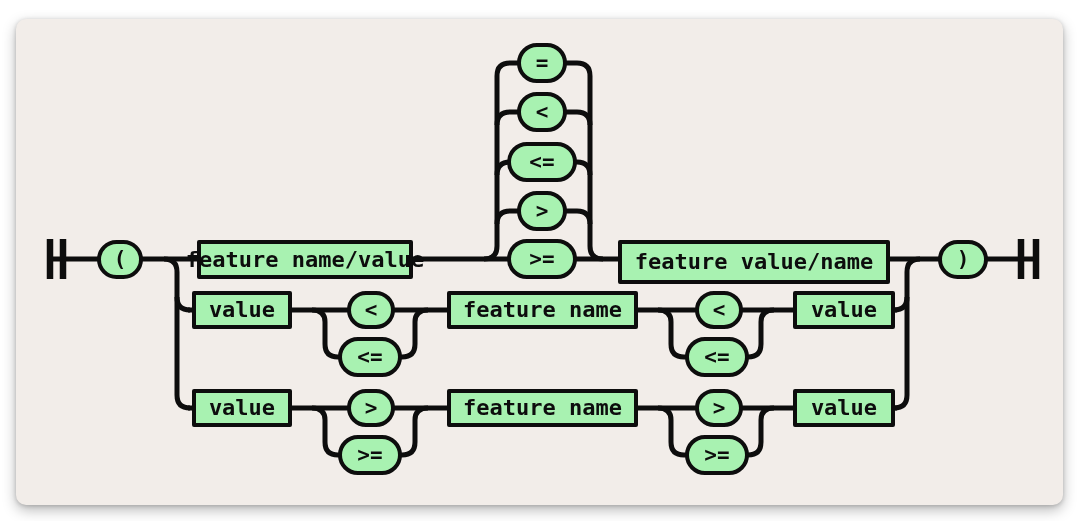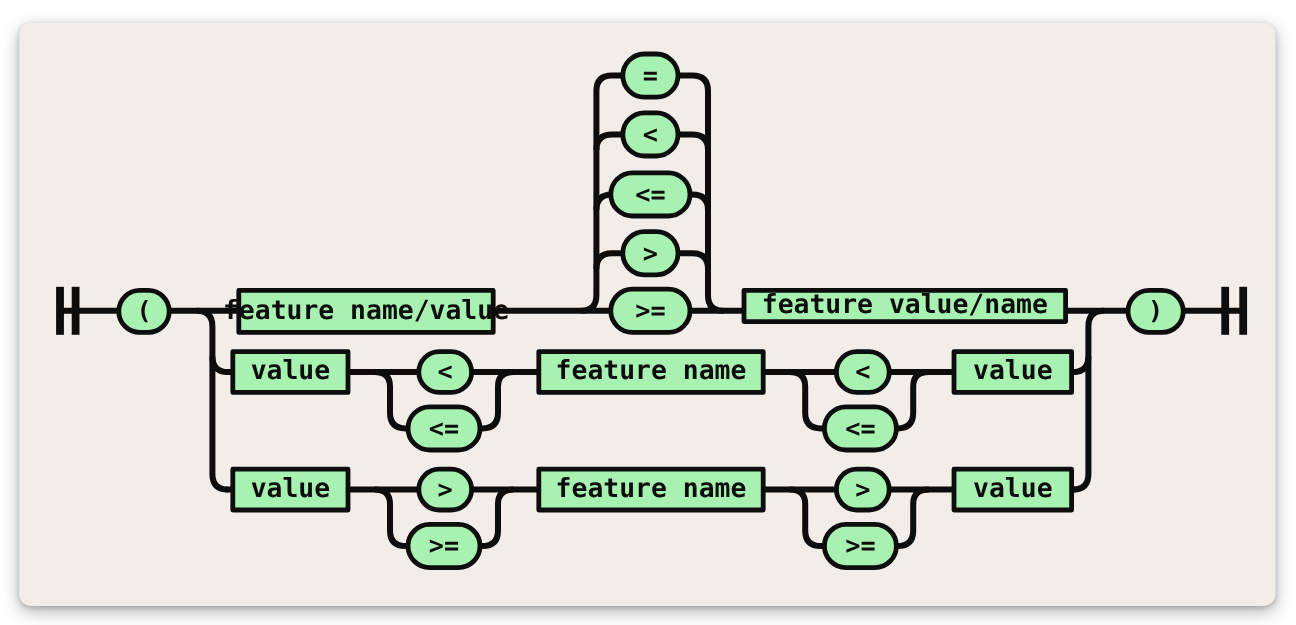--- a/index.html
+++ b/index.html
@@ -61,21 +61,21 @@
 
   <div class="node pill" style="left:97px;top:240px;width:46px;height:39px;">(</div>
   <div class="node box" style="left:197px;top:240px;width:216px;height:39px;">feature name/value</div>
 
   <div class="node pill" style="left:517px;top:43px;width:50px;height:40px;">=</div>
   <div class="node pill" style="left:517px;top:92px;width:50px;height:40px;">&lt;</div>
   <div class="node pill" style="left:507px;top:142px;width:70px;height:40px;">&lt;=</div>
   <div class="node pill" style="left:517px;top:191px;width:50px;height:40px;">&gt;</div>
   <div class="node pill" style="left:507px;top:239px;width:70px;height:40px;">&gt;=</div>
 
-  <div class="node box" style="left:618px;top:240px;width:272px;height:30px;">feature value/name</div>
+  <div class="node box" style="left:618px;top:240px;width:272px;height:44px;">feature value/name</div>
   <div class="node pill" style="left:938px;top:240px;width:50px;height:39px;">)</div>
 
   <div class="node box" style="left:192px;top:291px;width:100px;height:38px;">value</div>
   <div class="node pill" style="left:347px;top:291px;width:48px;height:38px;">&lt;</div>
   <div class="node pill" style="left:338px;top:337px;width:64px;height:40px;">&lt;=</div>
   <div class="node box" style="left:447px;top:291px;width:191px;height:38px;">feature name</div>
   <div class="node pill" style="left:695px;top:291px;width:48px;height:38px;">&lt;</div>
   <div class="node pill" style="left:685px;top:337px;width:64px;height:40px;">&lt;=</div>
   <div class="node box" style="left:793px;top:291px;width:102px;height:38px;">value</div>
 

